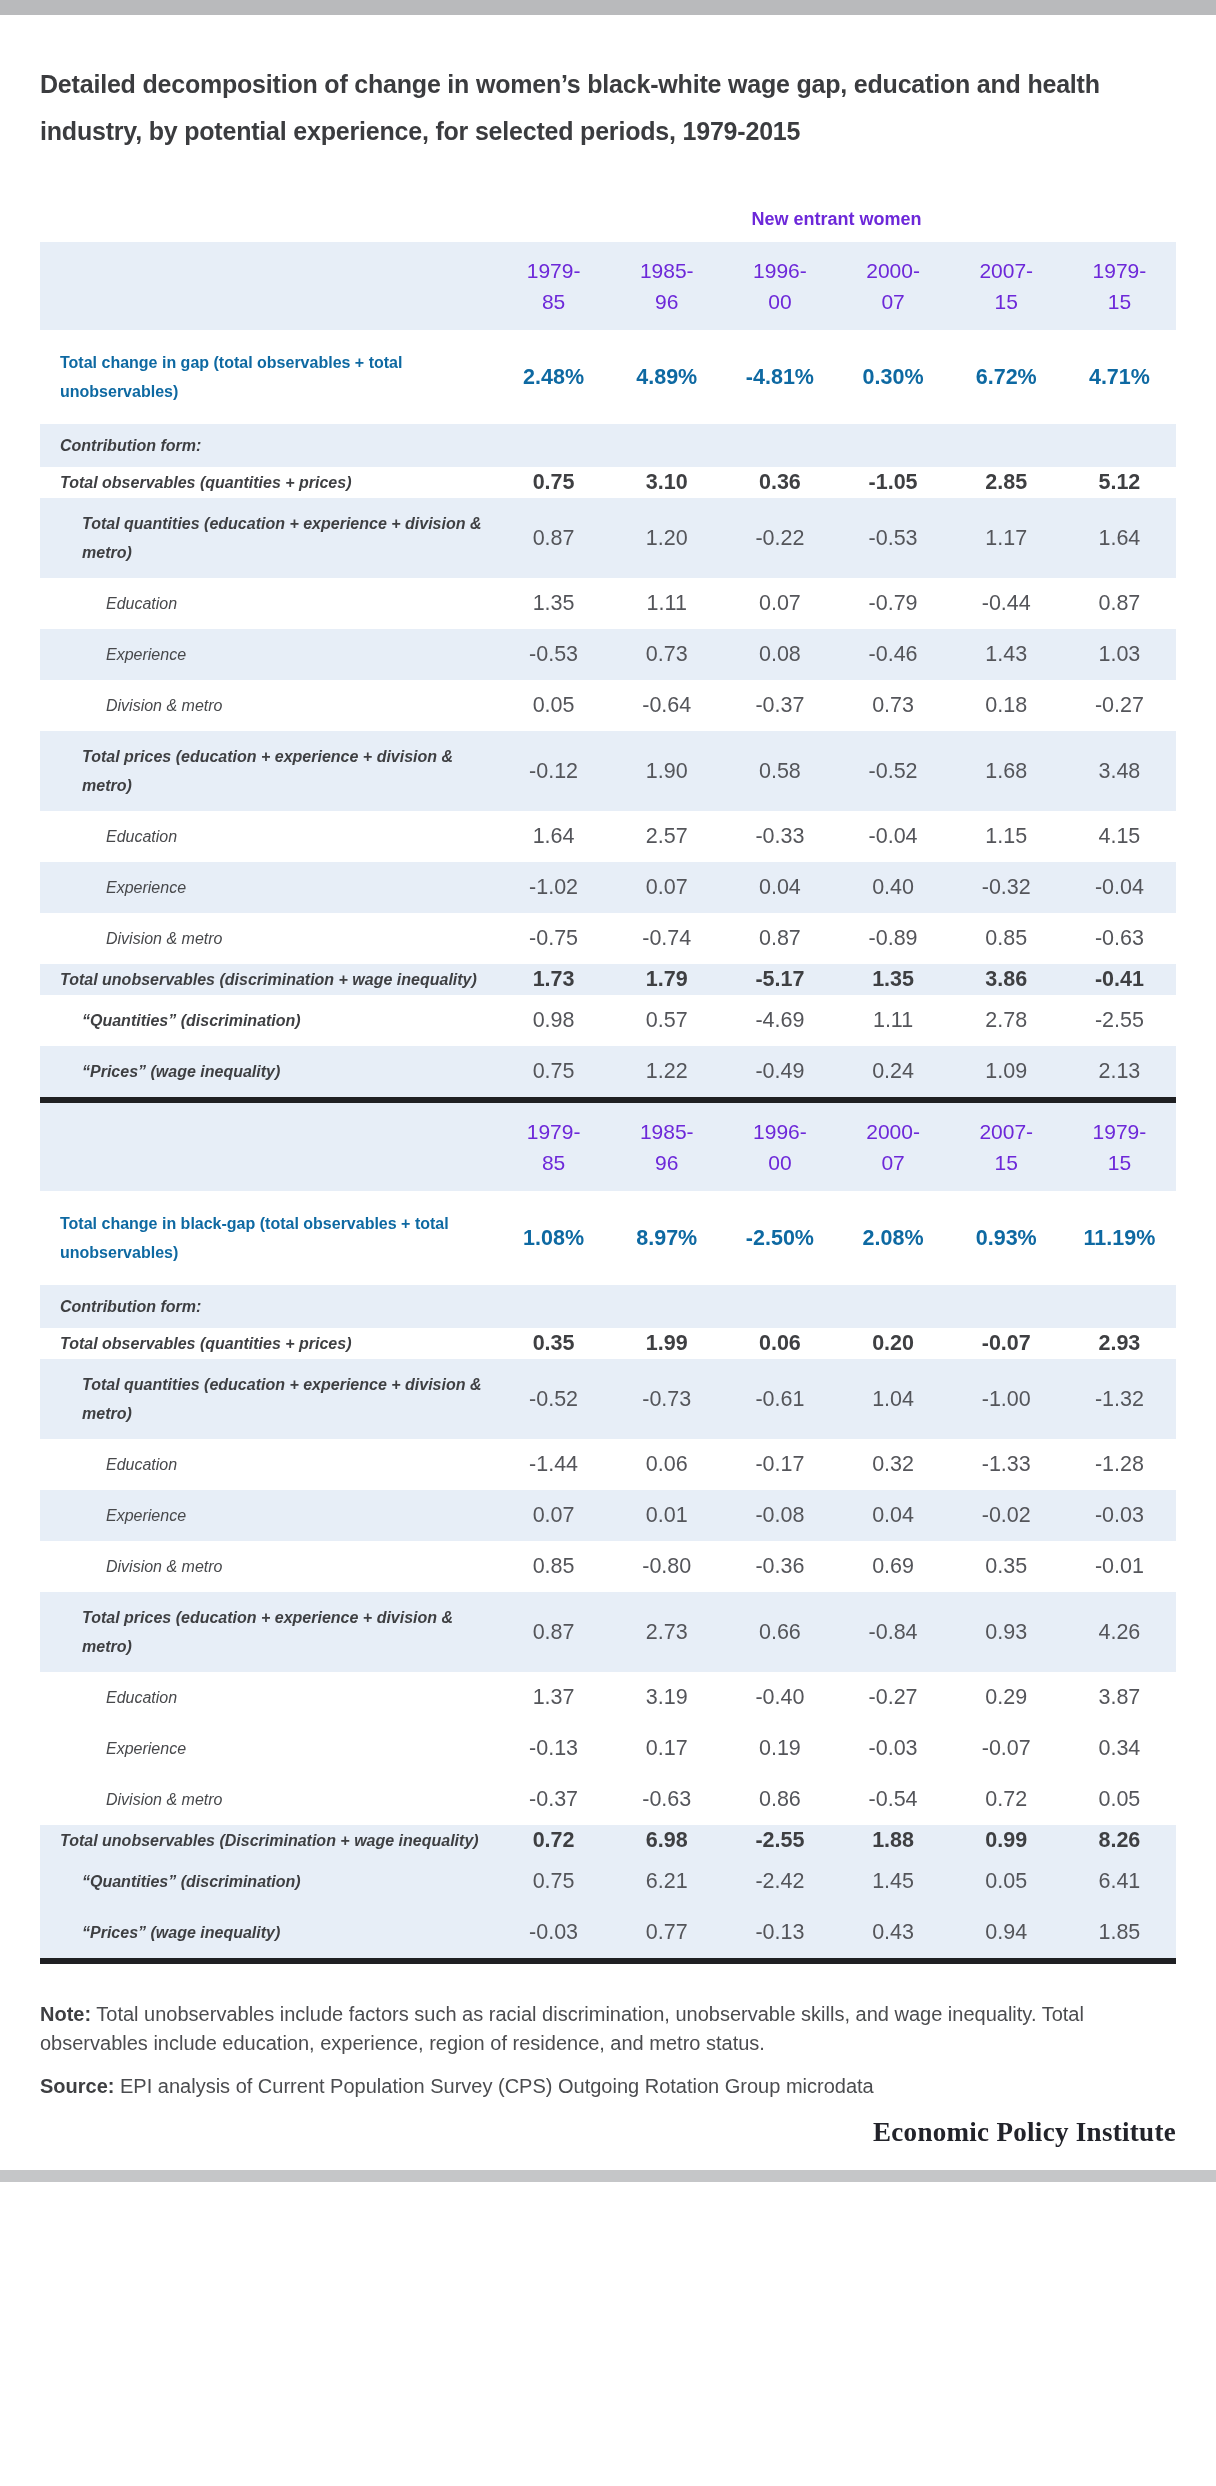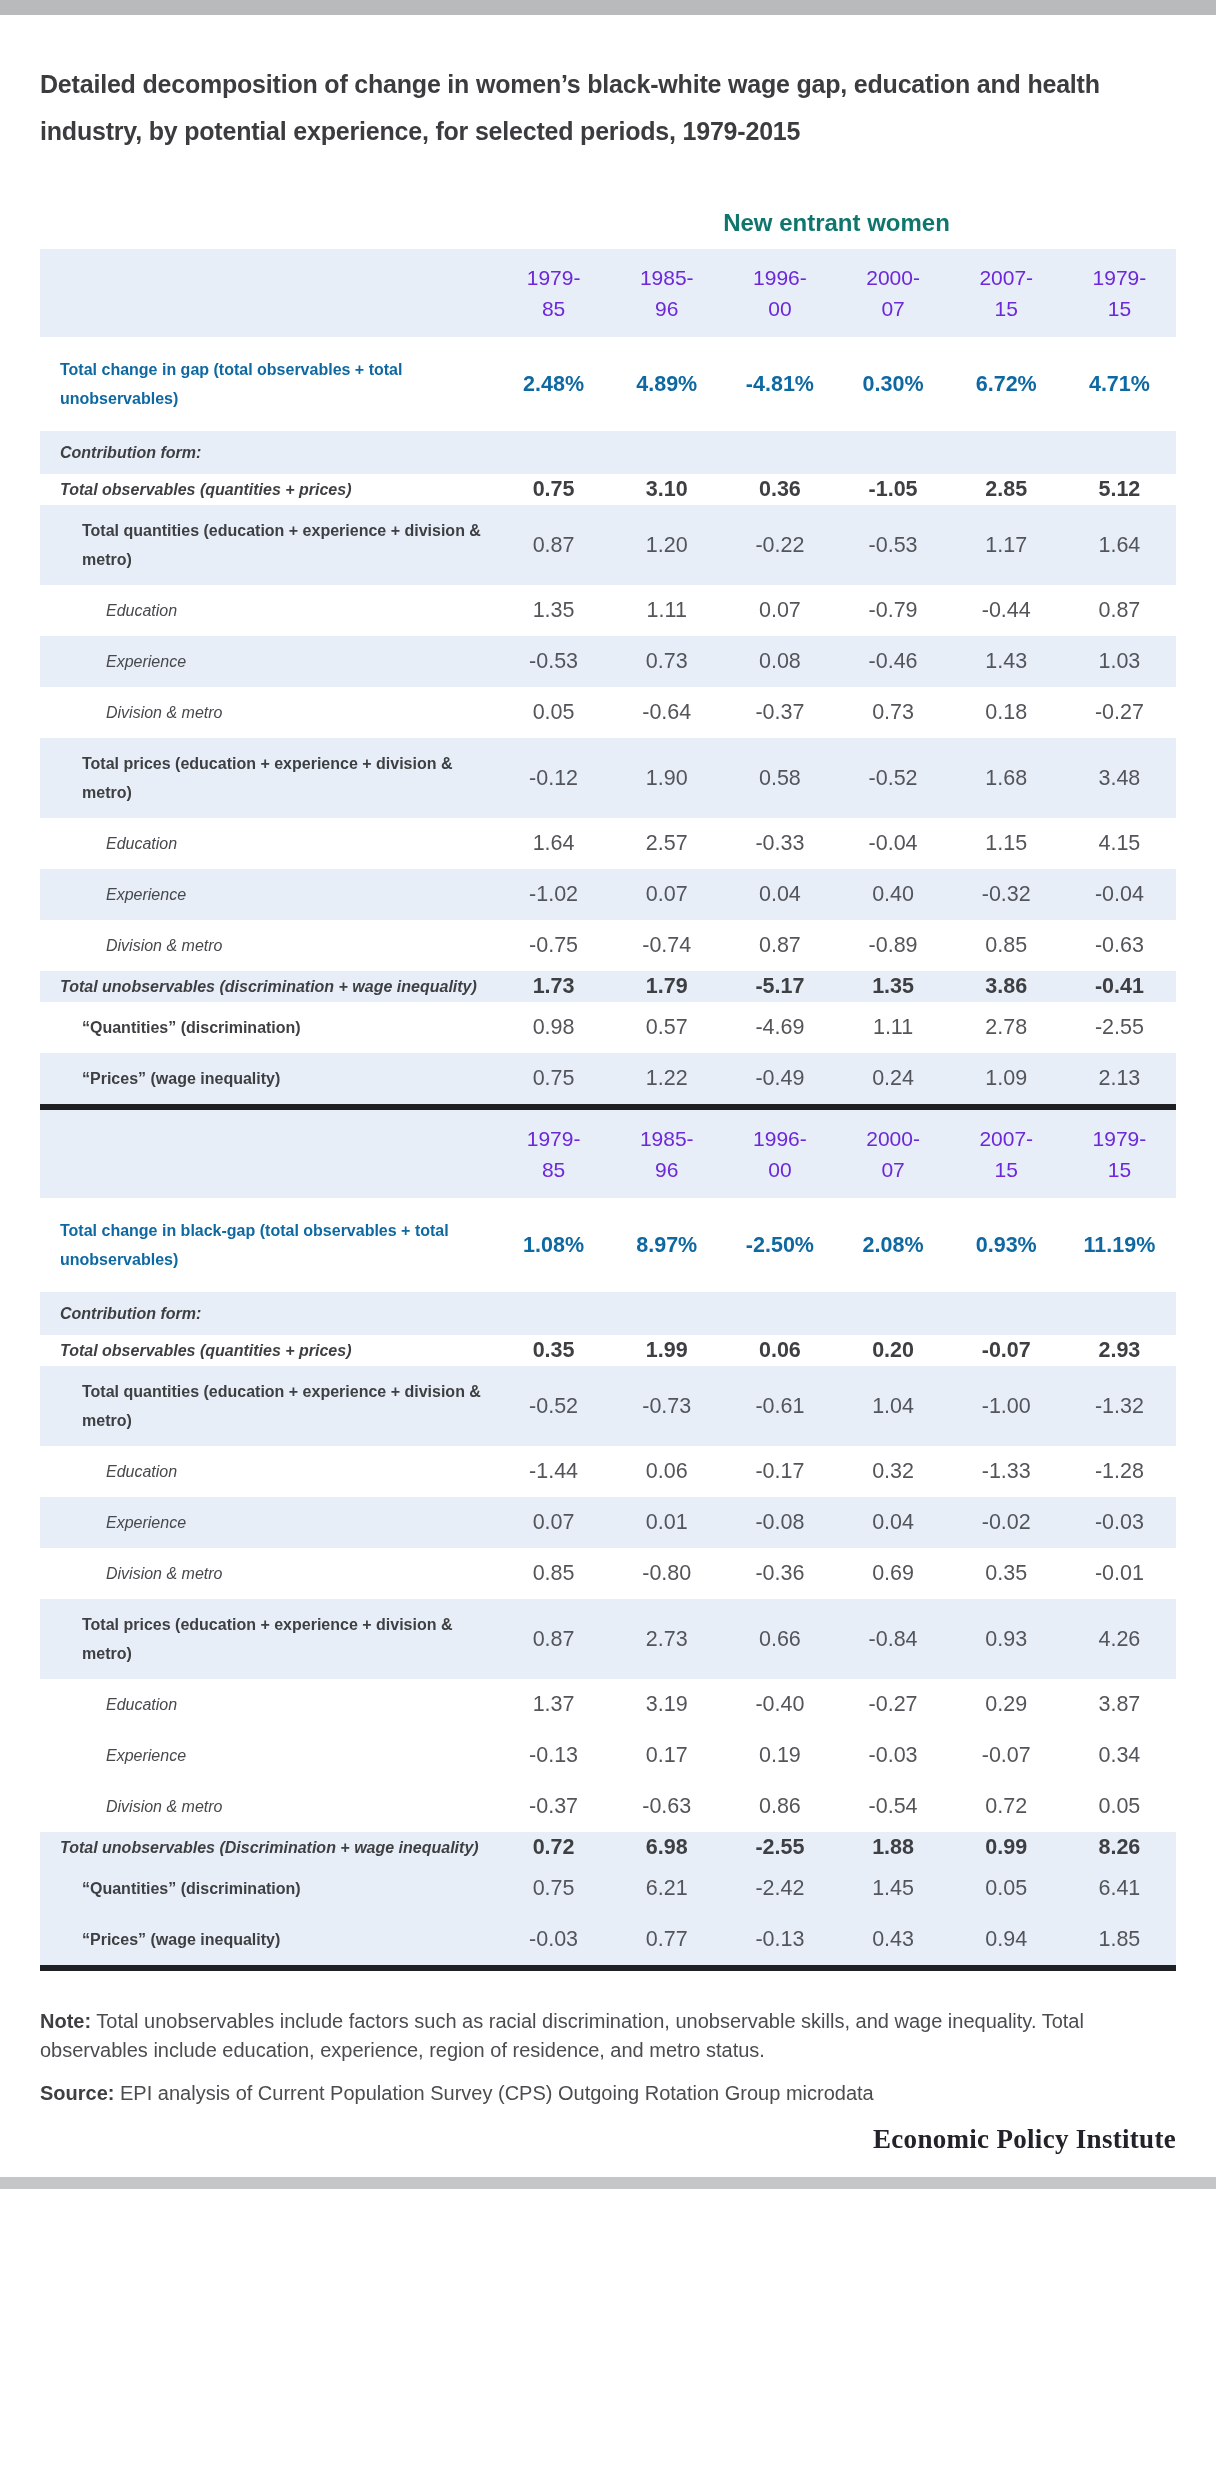--- a/index.html
+++ b/index.html
@@ -1,36 +1,36 @@
 <!DOCTYPE html>
 <html><head>
 <meta charset="utf-8">
 <style>
   html,body{margin:0;padding:0;background:#ffffff;}
   body{width:1216px;font-family:"Liberation Sans", sans-serif;color:#3e3f42;}
   .topbar{height:15px;background:#b9babc;}
   .bottombar{height:12px;background:#c5c6c8;margin-top:22px;}
   .content{padding:0 40px;}
   .page-title{margin:46px 0 0 0;font-size:25px;line-height:47px;font-weight:700;color:#3b3c3f;letter-spacing:-0.2px;}
-  .section-title{margin:54px 0 12px 457px;width:679px;text-align:center;font-size:24px;font-weight:700;color:#0f766e;}
+  .section-title{margin:54px 0 12px 457px;width:679px;text-align:center;font-size:18px;font-weight:700;color:#6d28d9;}
   .tbl{width:1136px;border-bottom:6px solid #1f2023;}
   .trow{display:grid;grid-template-columns:457px repeat(6,1fr);align-items:center;padding:11px 0;}
   .shaded{background:#e7eef7;}
   .lcell{padding:0 14px 0 20px;font-size:16px;line-height:29px;color:#3e3f42;}
   .vcell{text-align:center;font-size:21.5px;color:#54555a;}
   .thead{padding:13px 0;}
   .pcell{color:#6d28d9;line-height:31px;font-size:21px;}
   .s-blue{padding:18px 0;}
   .s-blue .lcell,.s-blue .vcell{color:#0e69a2;font-weight:700;}
   .s-contrib{padding:7px 0;}
   .s-contrib .lcell{font-weight:700;font-style:italic;}
   .s-bolditalic{padding:1px 0;}
   .s-bolditalic .lcell{font-weight:700;font-style:italic;}
   .s-bolditalic .vcell{font-weight:700;color:#3e3f42;}
-  .s-bold .lcell{font-weight:700;}
+  .s-bold .lcell{font-weight:700;font-style:italic;}
   .s-italic .lcell{font-style:italic;color:#47484b;}
   .ind-1 .lcell{padding-left:42px;}
   .ind-2 .lcell{padding-left:66px;}
   .note,.source{margin:0;font-size:20px;line-height:29px;color:#4b4c4f;}
   .note{margin-top:36px;}
   .source{margin-top:14px;}
   .note b,.source b{color:#3e3f42;}
   .logo{margin-top:16px;text-align:right;font-family:"Liberation Serif", serif;font-weight:700;font-size:27px;color:#22232a;letter-spacing:0.3px;}
 </style>
 </head>

